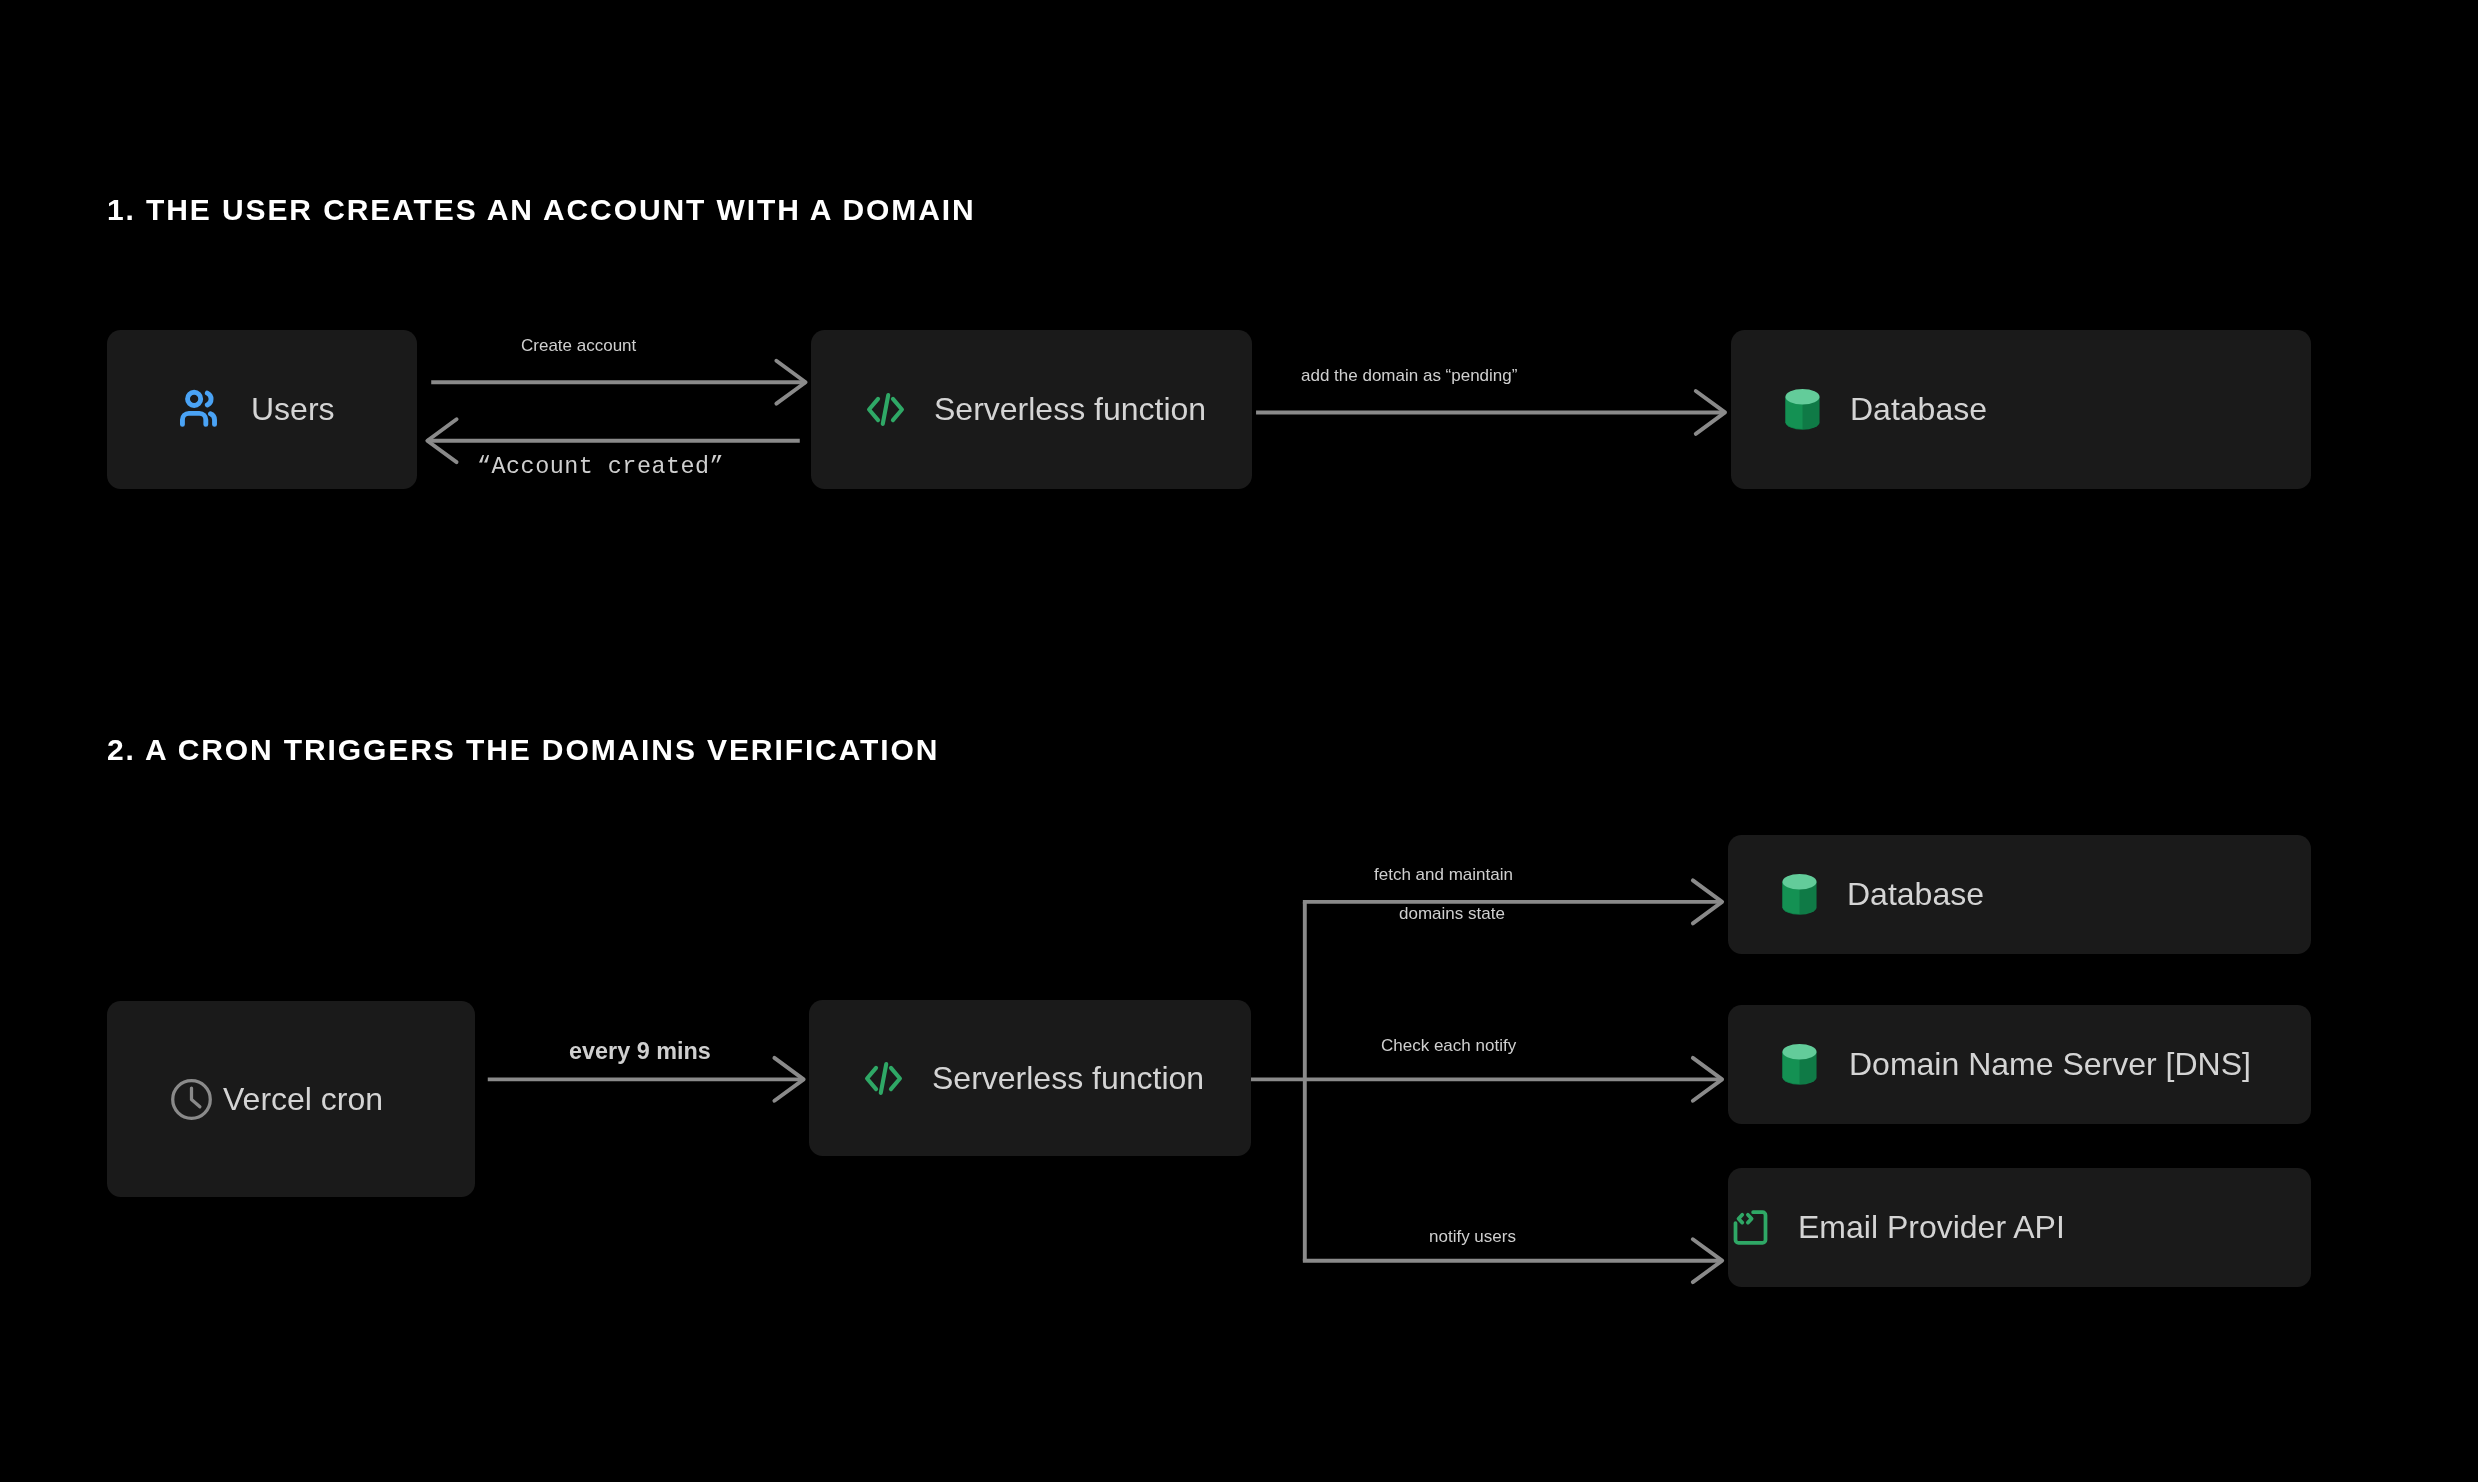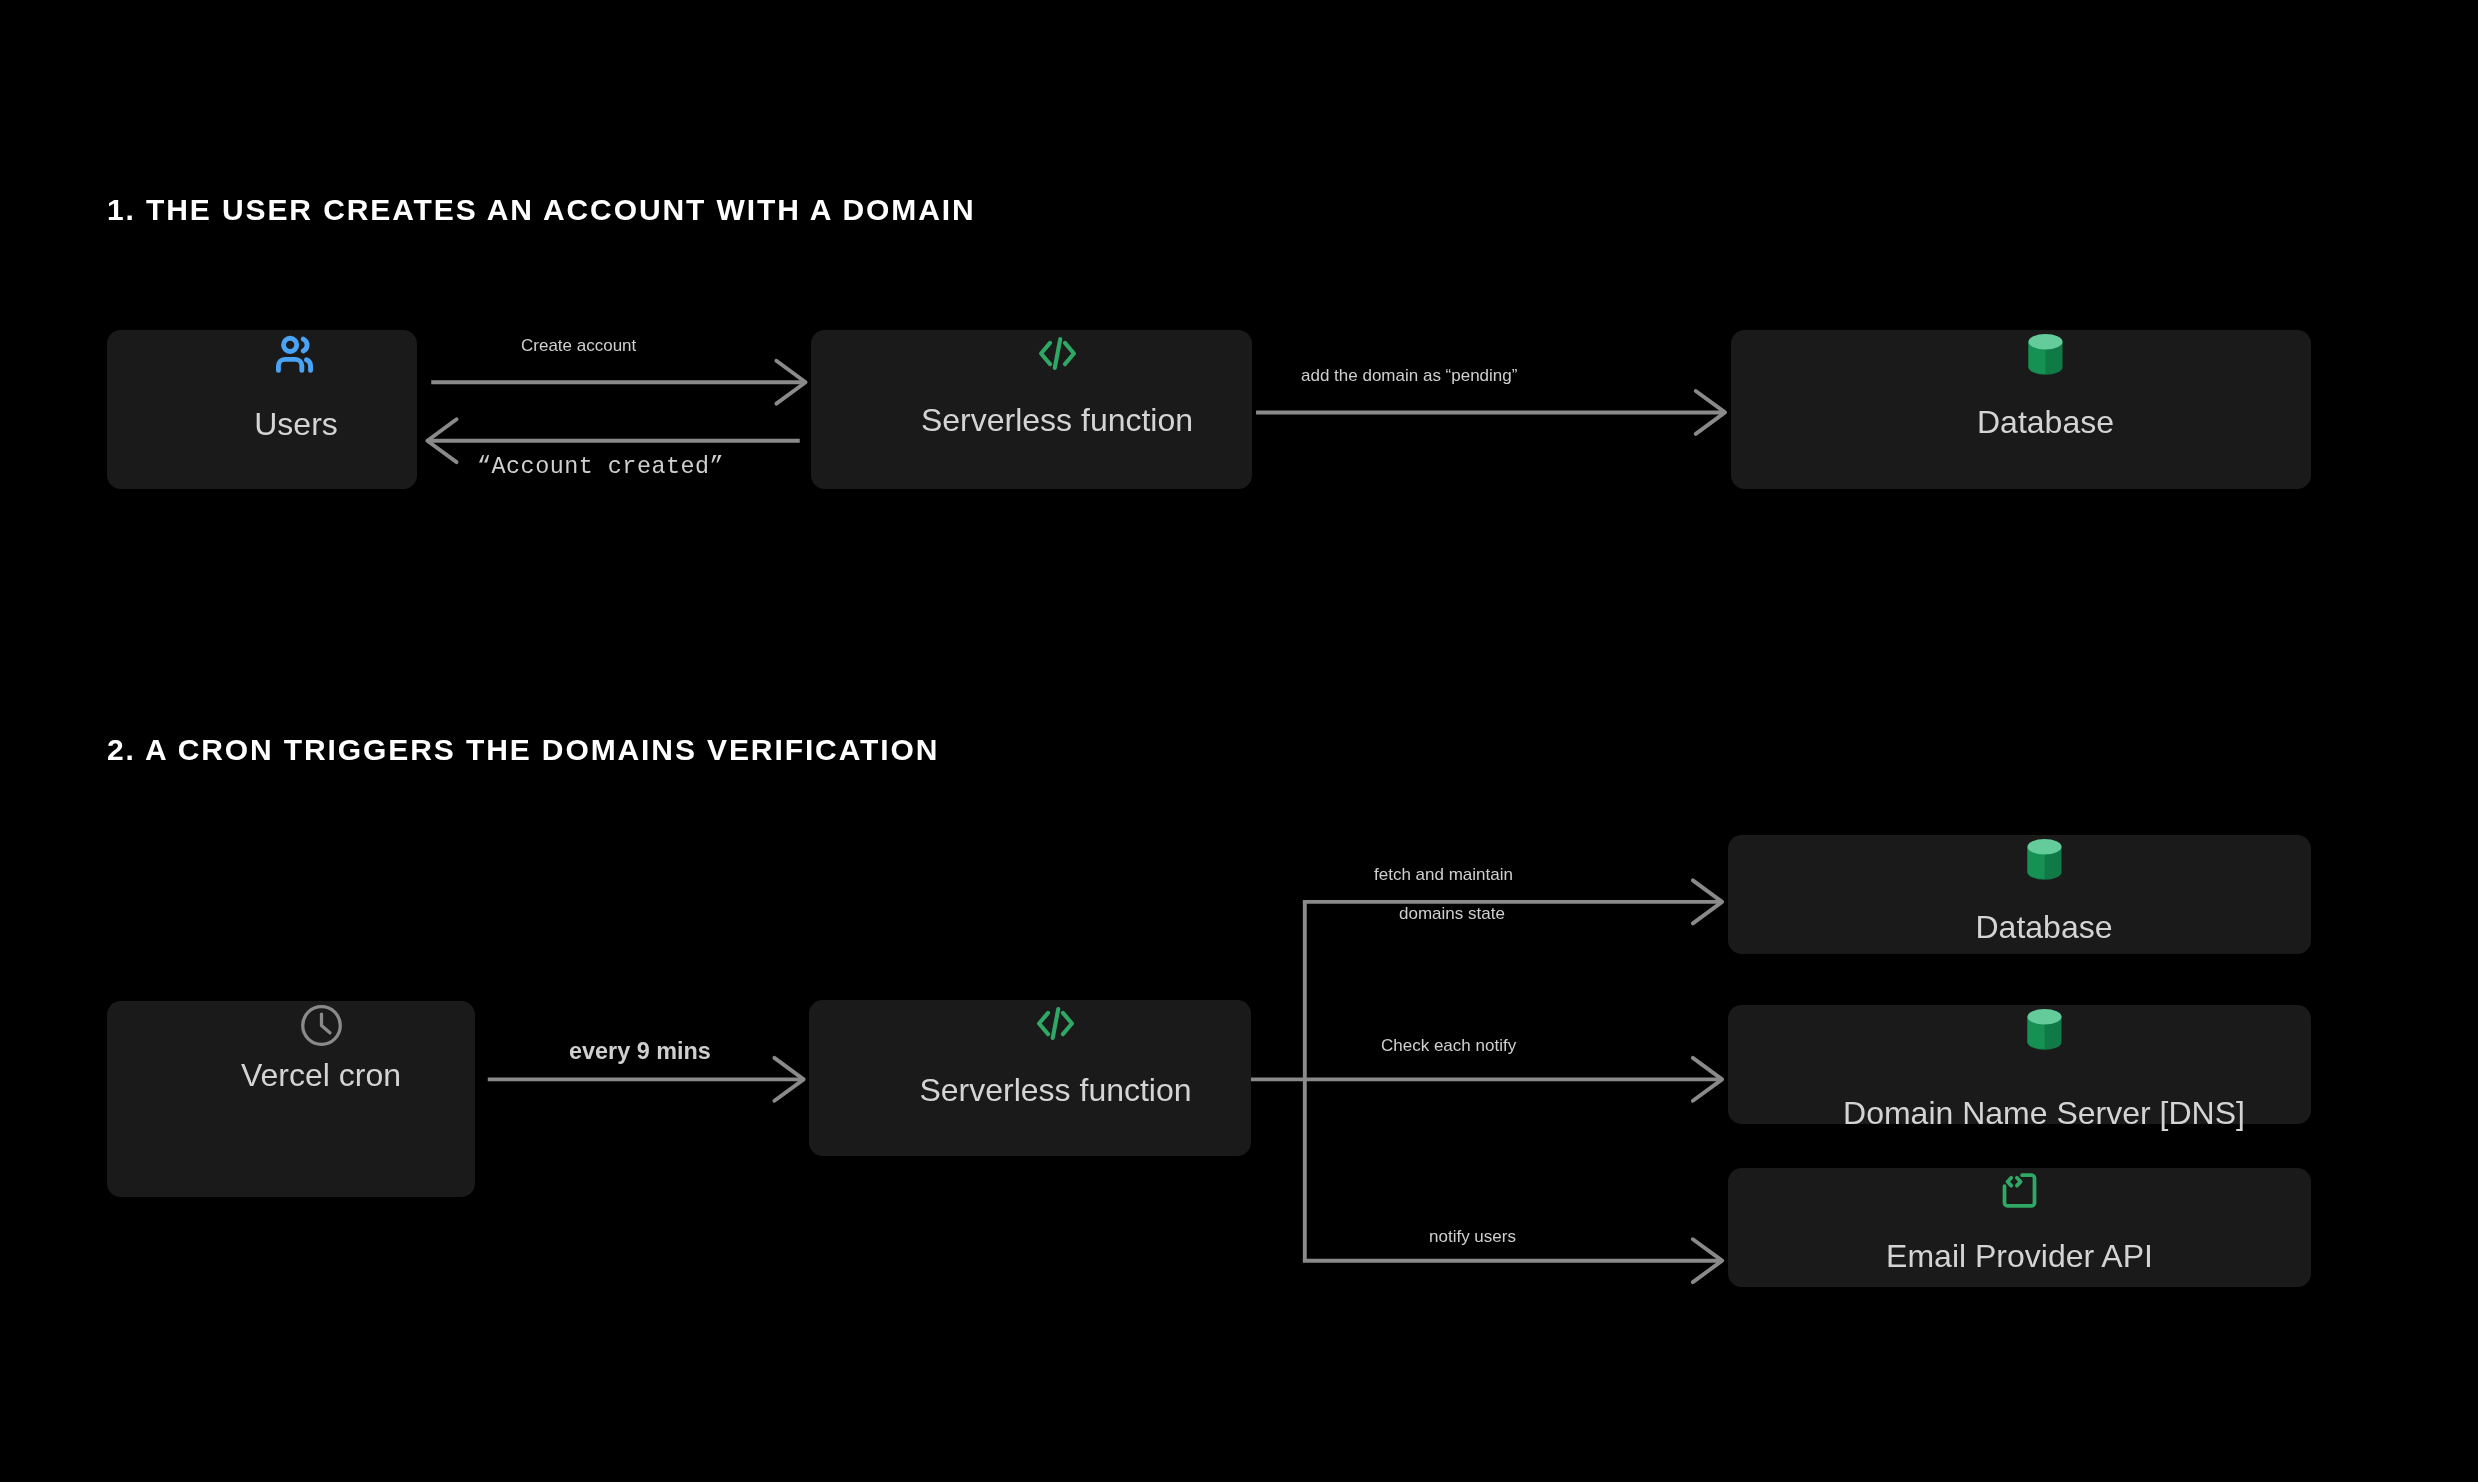--- a/index.html
+++ b/index.html
@@ -38,21 +38,20 @@
   #sec2-title { left: 107px; top: 733px; }
 
   
   .node {
     position: absolute;
     background: #1a1a1a;
     border-radius: 13.7px;
     display: flex;
     align-items: center;
     box-sizing: border-box;
-    flex-direction: column;
   }
   .node .node-icon {
     flex: 0 0 auto;
     display: flex;
     align-items: center;
     justify-content: center;
   }
   .node .node-label {
     color: #d4d4d4;
     font-size: 32px;
@@ -63,21 +62,21 @@
 
   
   #node-users        { left: 107px;  top: 330px;  width: 310px; height: 159px; padding-left: 68px; gap: 25px; }
   #node-serverless-1 { left: 811px;  top: 330px;  width: 441px; height: 159px; padding-left: 51px; gap: 25px; }
   #node-database-1   { left: 1731px; top: 330px;  width: 580px; height: 159px; padding-left: 49px; gap: 25px; }
 
   
   #node-cron         { left: 107px;  top: 1001px; width: 368px; height: 196px; padding-left: 60px; gap: 7px; }
   #node-serverless-2 { left: 809px;  top: 1000px; width: 442px; height: 156px; padding-left: 51px; gap: 25px; }
   #node-database-2   { left: 1728px; top: 835px;  width: 583px; height: 119px; padding-left: 49px; gap: 25px; }
-  #node-dns          { left: 1728px; top: 1005px; width: 583px; height: 119px; padding-left: 49px; gap: 41px; }
+  #node-dns          { left: 1728px; top: 1005px; width: 583px; height: 119px; padding-left: 49px; gap: 27px; }
   #node-email        { left: 1728px; top: 1168px; width: 583px; height: 119px; gap: 25px; }
 
   
   .edge-label {
     position: absolute;
     color: #cfcfcf;
     font-size: 17px;
     white-space: nowrap;
     font-family: "Liberation Sans", sans-serif;
   }

